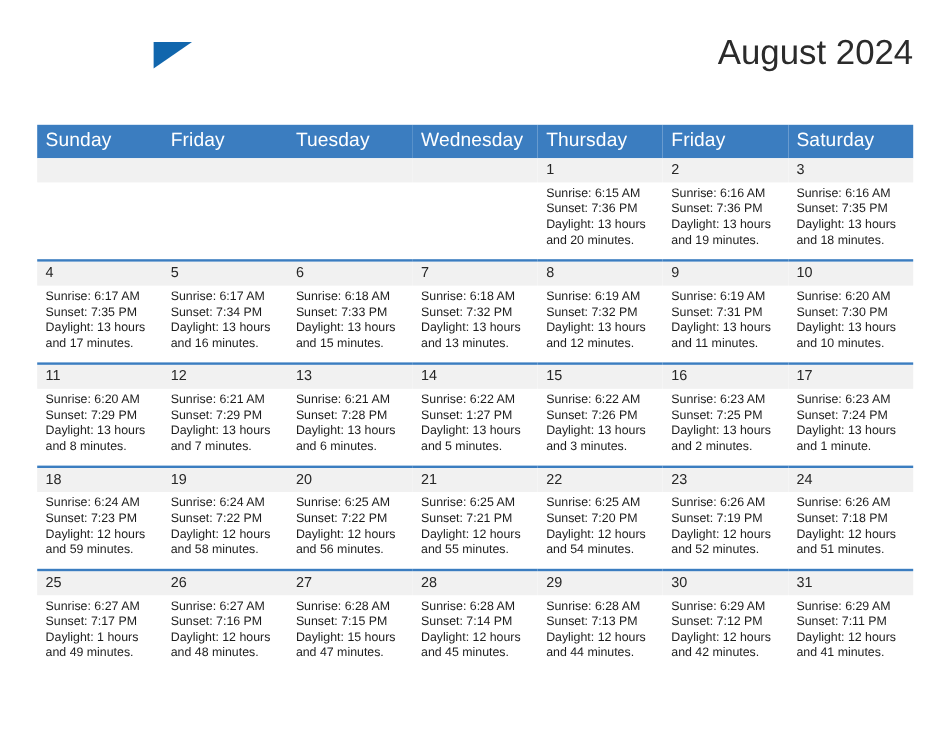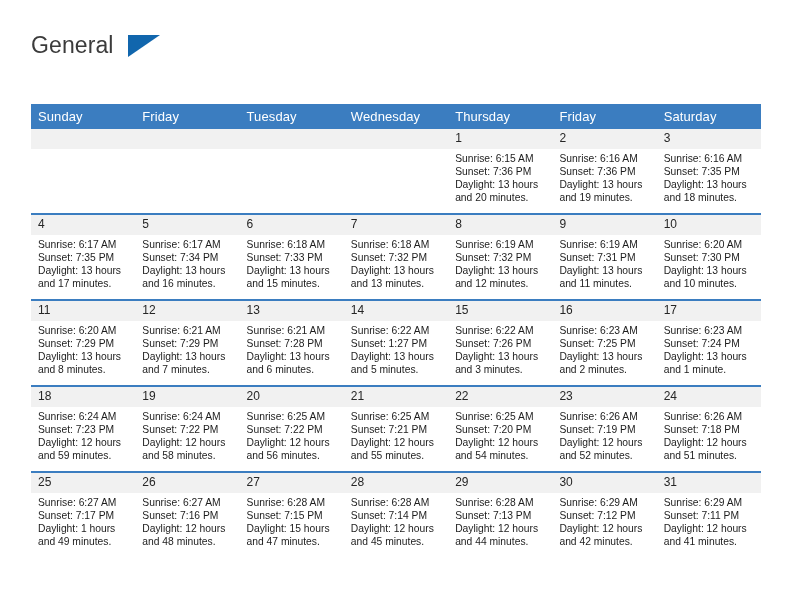--- a/index.html
+++ b/index.html
@@ -89,21 +89,21 @@
     position: absolute;
     left: 31px;
     top: 104px;
     width: 730px;
     border-collapse: collapse;
     table-layout: fixed;
   }
   .cal th {
     background: #3b7dc0;
     color: #ffffff;
-    font-size: 13px;
+    font-size: 16px;
     font-weight: normal;
     text-align: left;
     padding: 5px 0 5px 7px;
     height: 12px;
     letter-spacing: 0.1px;
   }
   .cal td {
     vertical-align: top;
     padding: 0;
     width: 104.28px;
@@ -139,25 +139,25 @@
   }
 </style>
 </head>
 <body>
 
 <div class="page">
 
   <div class="topbar">
 
     <div class="brand">
-      <span class="brand-general">General</span>
       <span class="brand-tri"></span>
     </div>
 
     <div class="title-wrap">
+      <h1 class="cal-title">August 2024</h1>
     </div>
 
   </div>
 
   <table class="cal">
     <thead>
       <tr>
         <th>Sunday</th>
         <th>Friday</th>
         <th>Tuesday</th>

